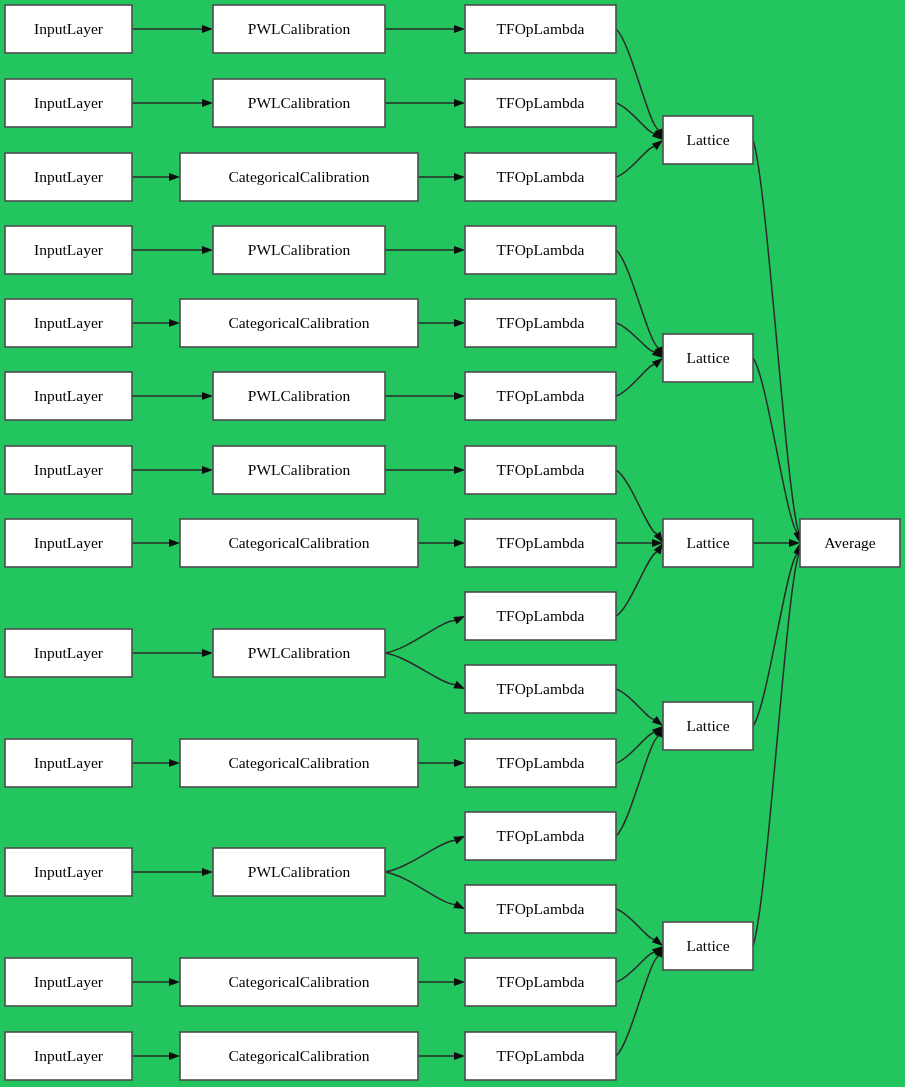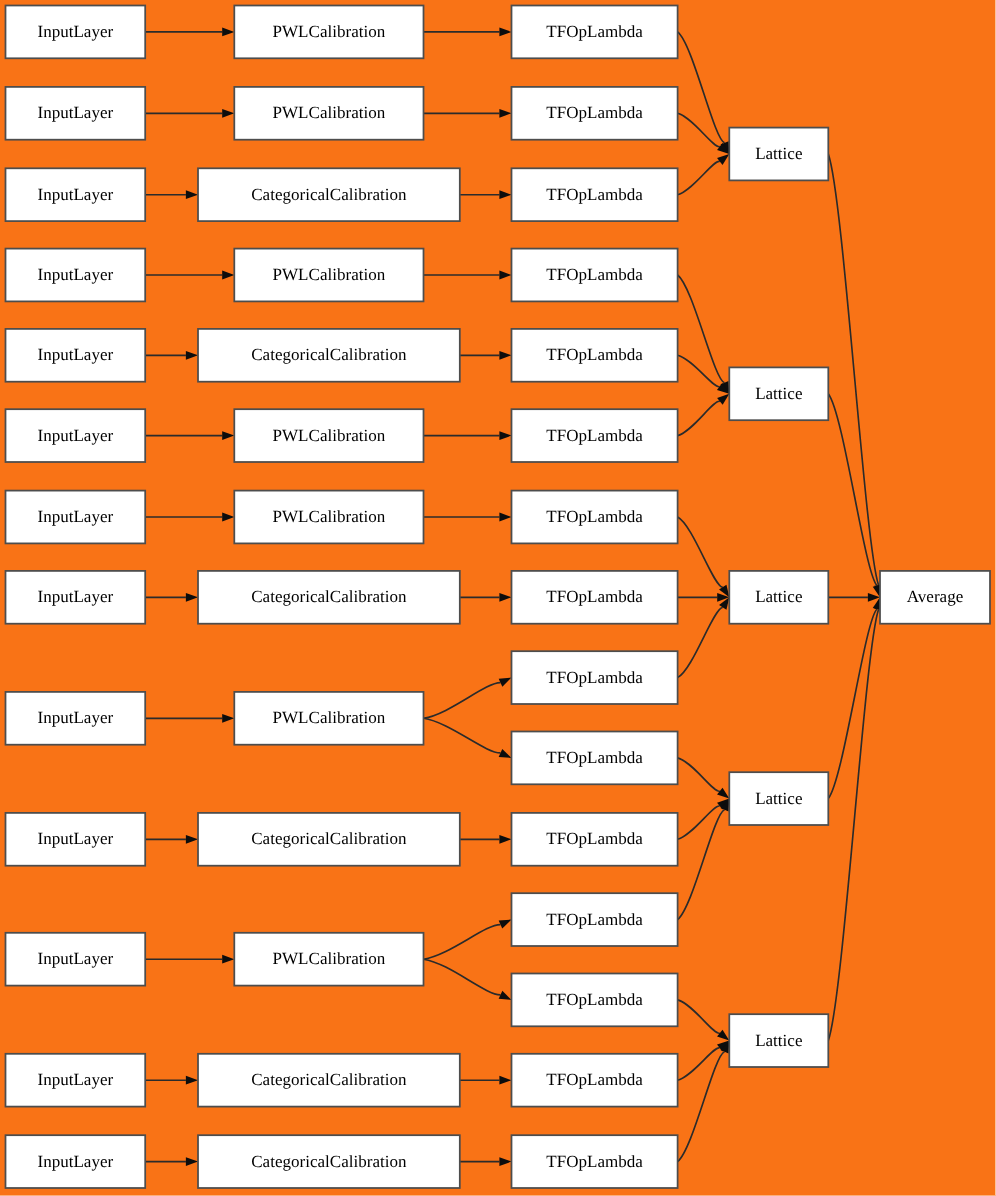--- a/index.html
+++ b/index.html
@@ -4,21 +4,21 @@
 <style>
   html, body {
     margin: 0;
     padding: 0;
     background: #ffffff;
   }
   #graph-root {
     position: relative;
     width: 905px;
     height: 1087px;
-    background: #f97316;
+    background: #22c55e;
     font-family: "Liberation Serif", "DejaVu Serif", serif;
     overflow: hidden;
   }
   #graph-svg {
     display: block;
     width: 905px;
     height: 1087px;
   }
   .node-box {
     fill: #ffffff;

